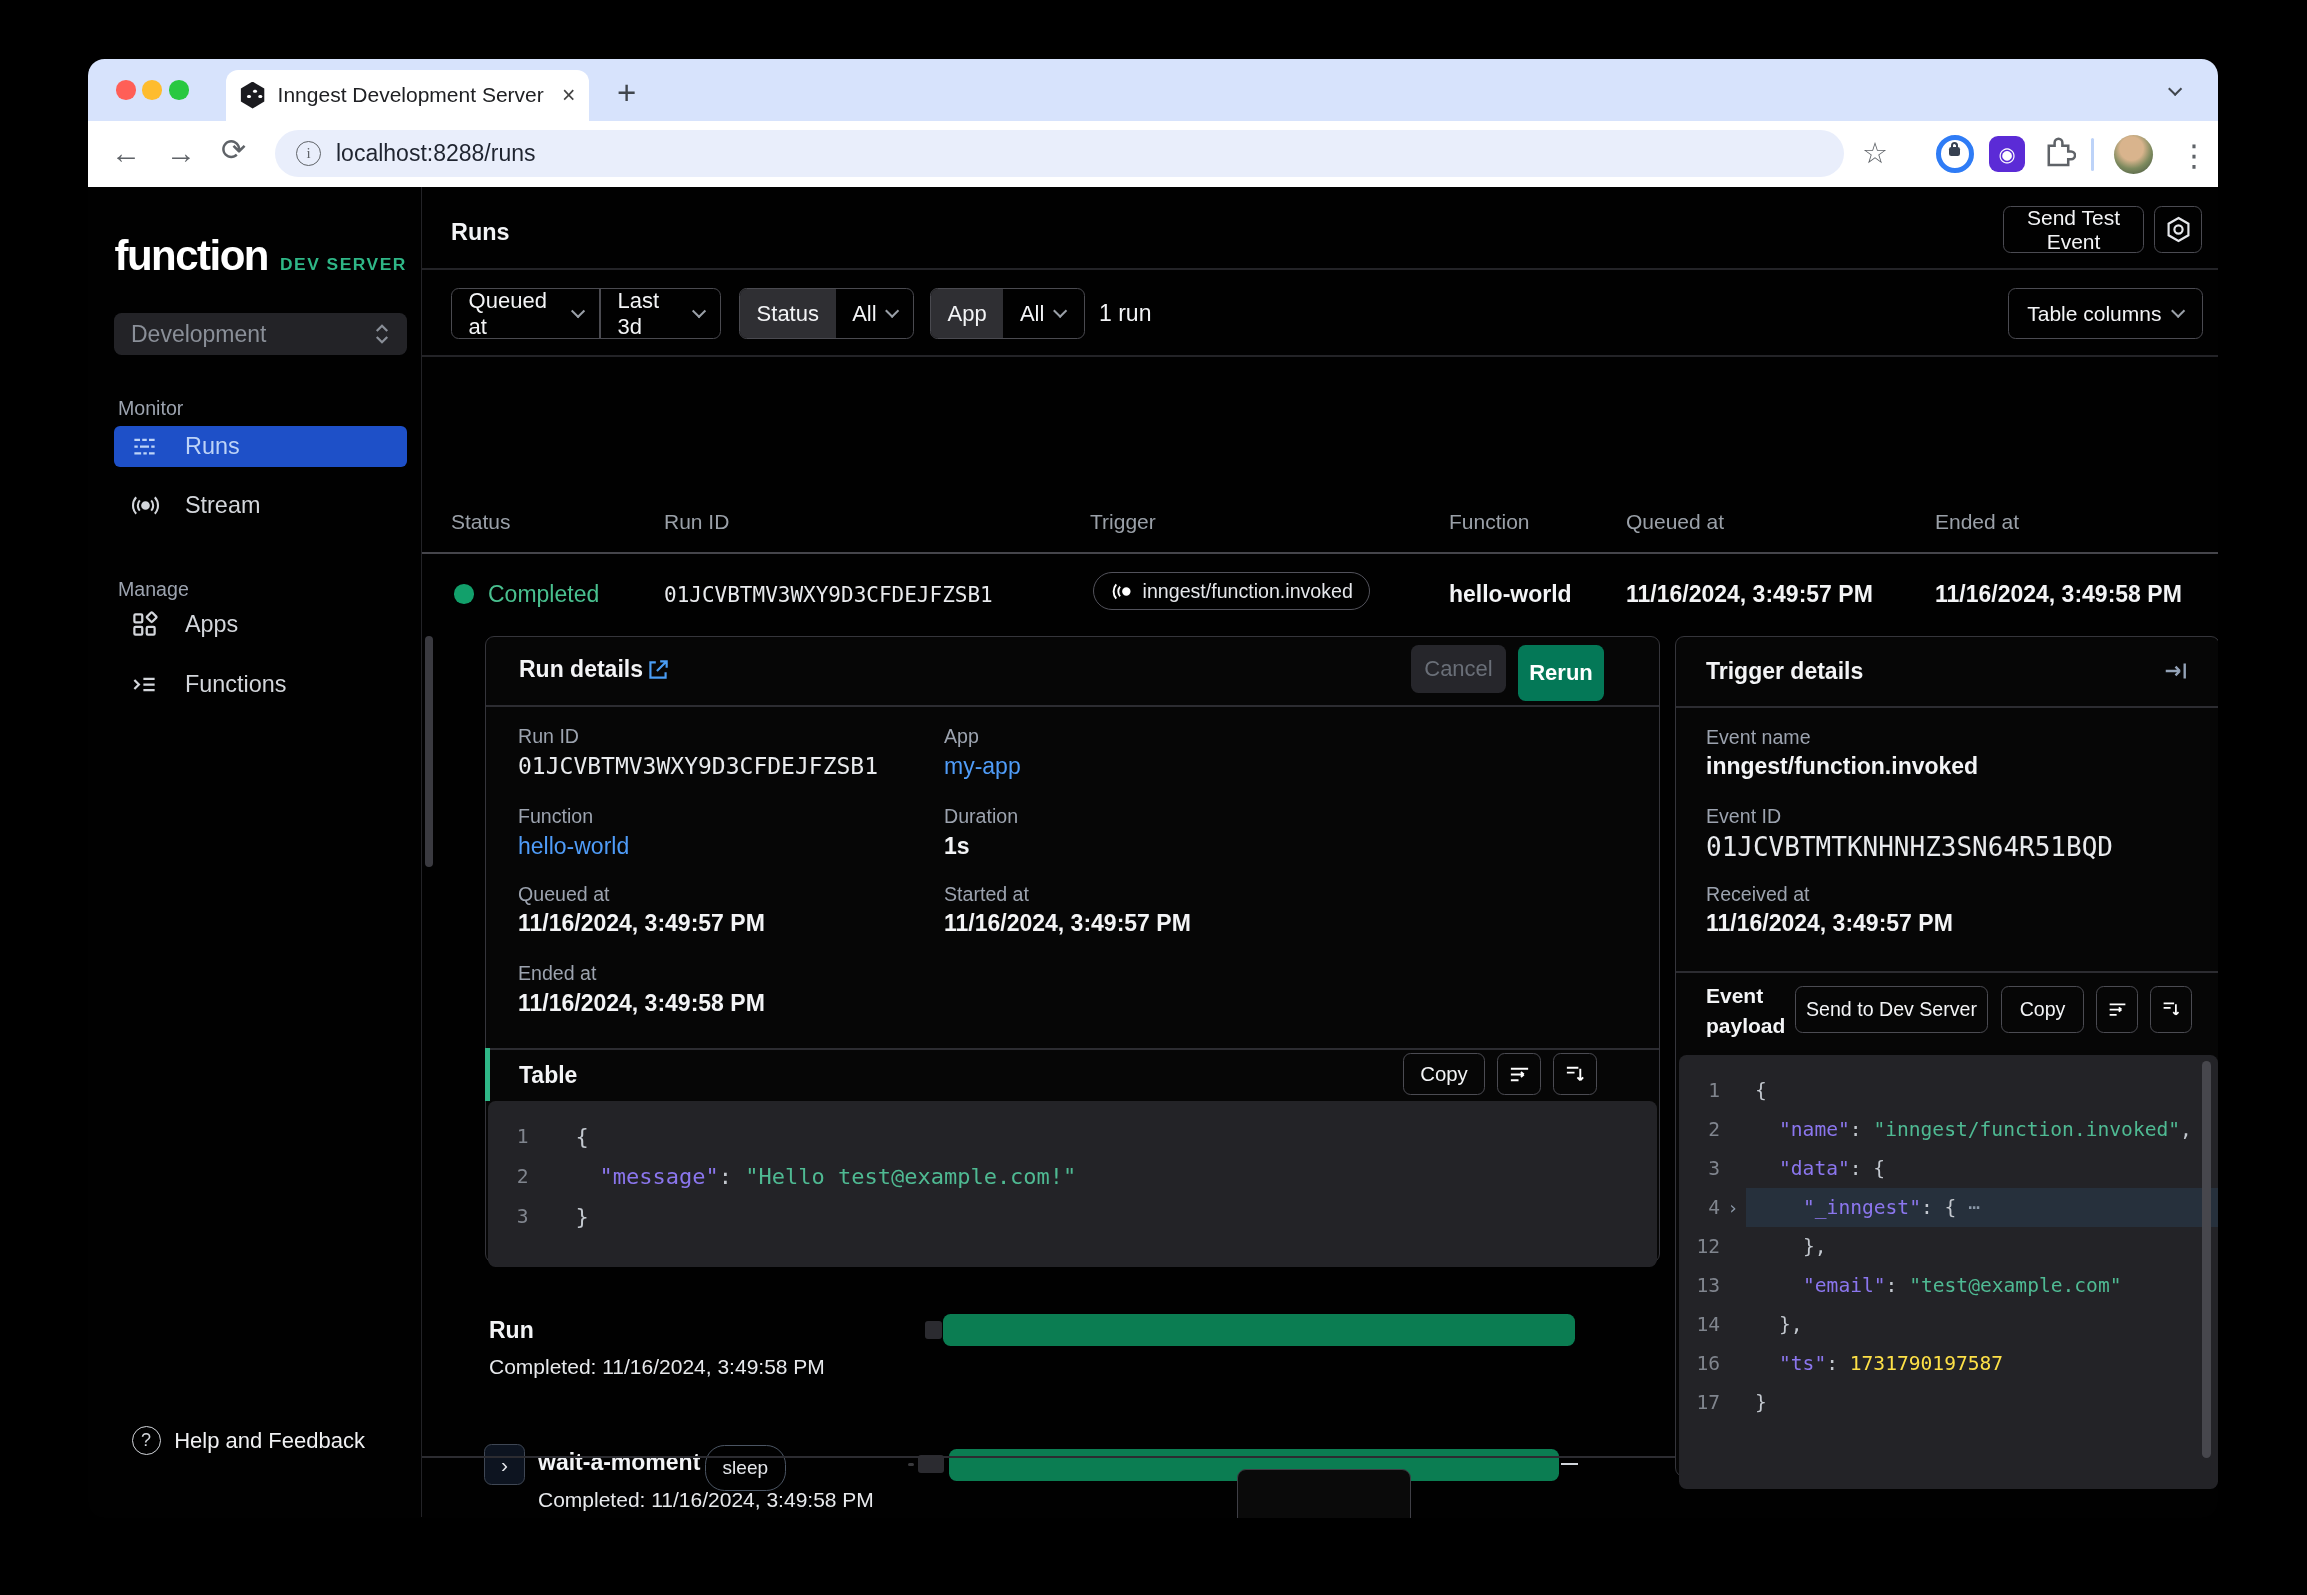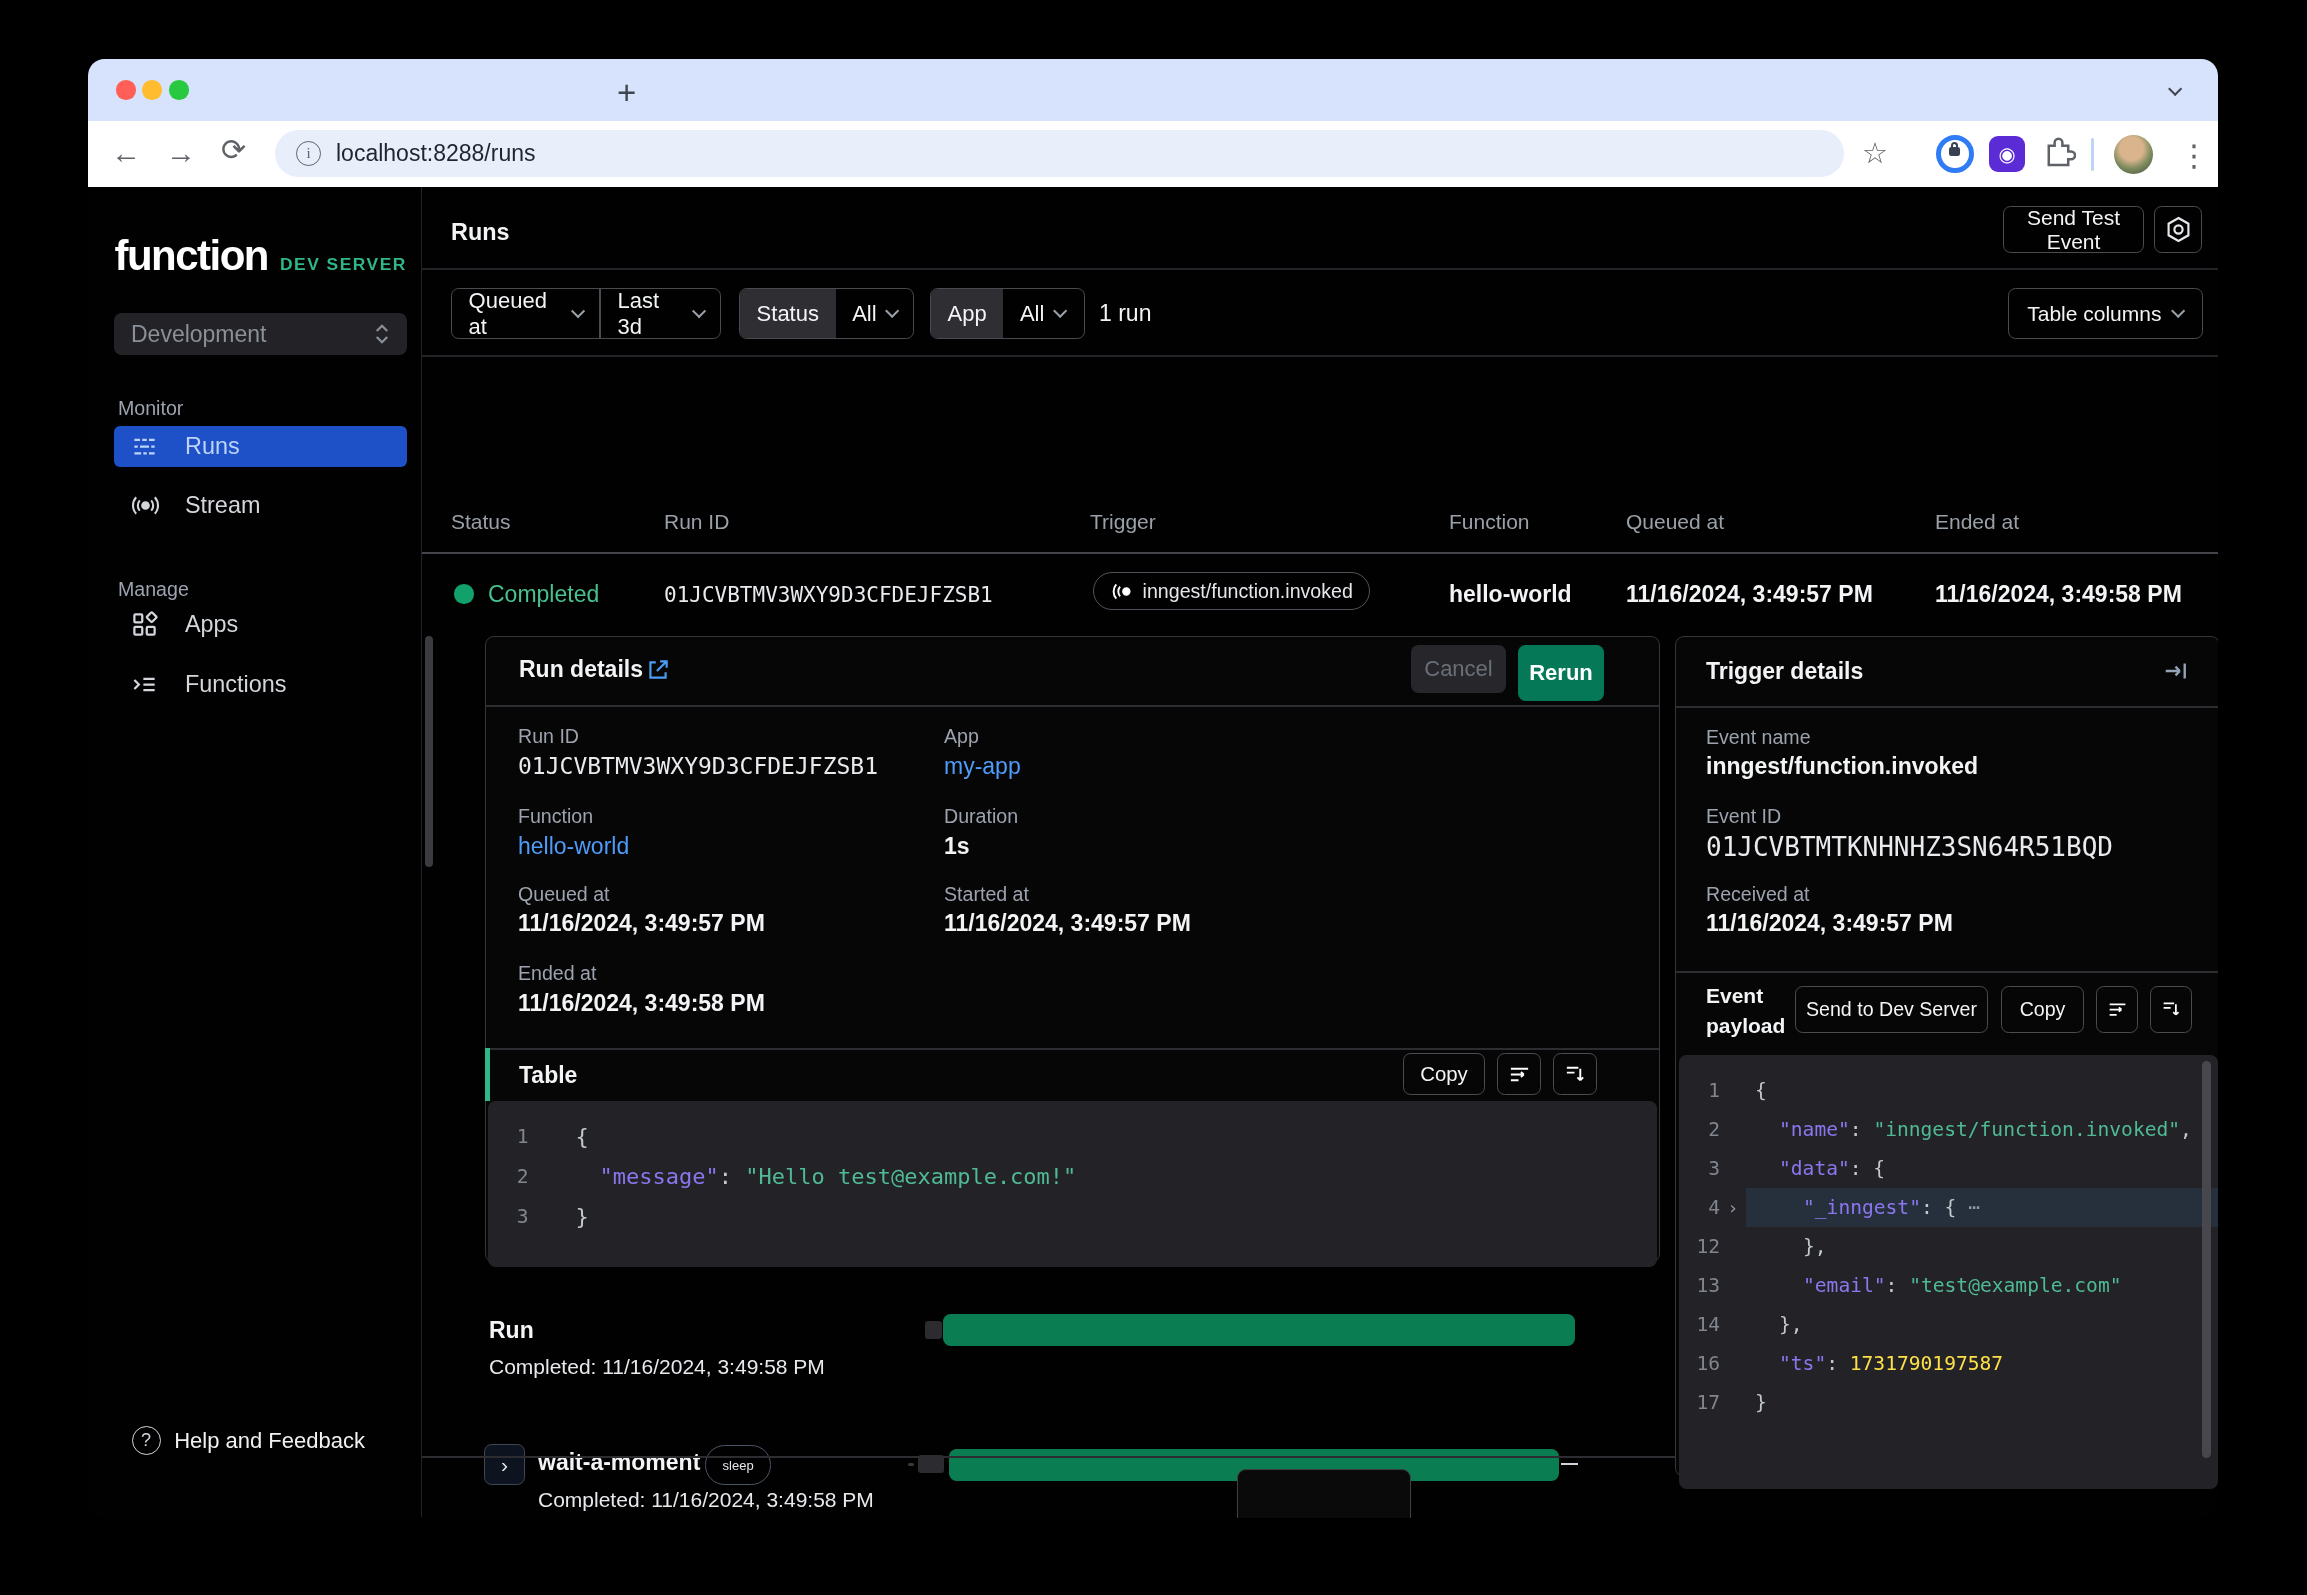--- a/index.html
+++ b/index.html
@@ -97,36 +97,43 @@
   .tok-num{color:#fde047;}
   .tok-ell{color:#8b98a8;}
   .accent{position:absolute;width:5.3px;background:#2fb787;}
   .mini-btn{border:1.5px solid #4b4b52;border-radius:7.6px;background:transparent;color:#f3f4f6;display:flex;align-items:center;justify-content:center;box-sizing:border-box;position:absolute;}
   
   .tl-label{position:absolute;font-size:23px;color:#f3f4f6;font-weight:bold;}
   .tl-sub{position:absolute;font-size:21px;color:#e7e9ec;}
   .tl-bar{position:absolute;height:32px;border-radius:7.6px;background:#0b7d52;}
   .tl-cap{position:absolute;height:18px;background:#2b2b30;border-radius:3px;}
   .expander{position:absolute;width:41px;height:41px;border:1.5px solid #3f4754;background:#0d1420;border-radius:7.6px;color:#e5e7eb;font-size:21px;display:flex;align-items:center;justify-content:center;box-sizing:border-box;}
-  .sleep-pill{position:absolute;height:40px;border:1.5px solid #4b5563;border-radius:19.6px;display:flex;align-items:center;padding:0 16.6px;font-size:13px;color:#e5e7eb;box-sizing:border-box;}
+  .sleep-pill{position:absolute;height:46px;border:1.5px solid #4b5563;border-radius:19.6px;display:flex;align-items:center;padding:0 16.6px;font-size:19px;color:#e5e7eb;box-sizing:border-box;}
   .scroll-thumb{position:absolute;background:#47474d;border-radius:4.5px;}
   .footer-div{position:absolute;left:0;top:1269px;width:100%;height:1.5px;background:#2c2c31;}
   .footer-btn{position:absolute;left:815px;top:1282px;width:172px;height:60px;border:1.5px solid #3f3f46;border-radius:9px;background:#0a0a0a;}
   svg{display:block;}
 </style>
 </head>
 <body>
 
 <div class="stage">
   <div class="window">
 
     <div class="tabstrip">
       <div class="tl" style="left:28px;background:#ff5f57;"></div>
       <div class="tl" style="left:54px;background:#febc2e;"></div>
       <div class="tl" style="left:81px;background:#28c840;"></div>
+      <div class="tab">
+        <span class="favicon">
+            <i></i>
+          </span>
+        <span class="tab-title">Inngest Development Server</span>
+        <span class="tab-close">×</span>
+      </div>
       <div class="newtab">+</div>
       <div class="strip-chev"><span class="chev dark"></span></div>
     </div>
 
     <div class="toolbar">
       <div class="navic" style="left:23px;">←</div>
       <div class="navic" style="left:78px;">→</div>
       <div class="navic" style="left:133px;top:13.6px;">⟳</div>
       <div class="urlbar">
         <span class="info-i">i</span>

